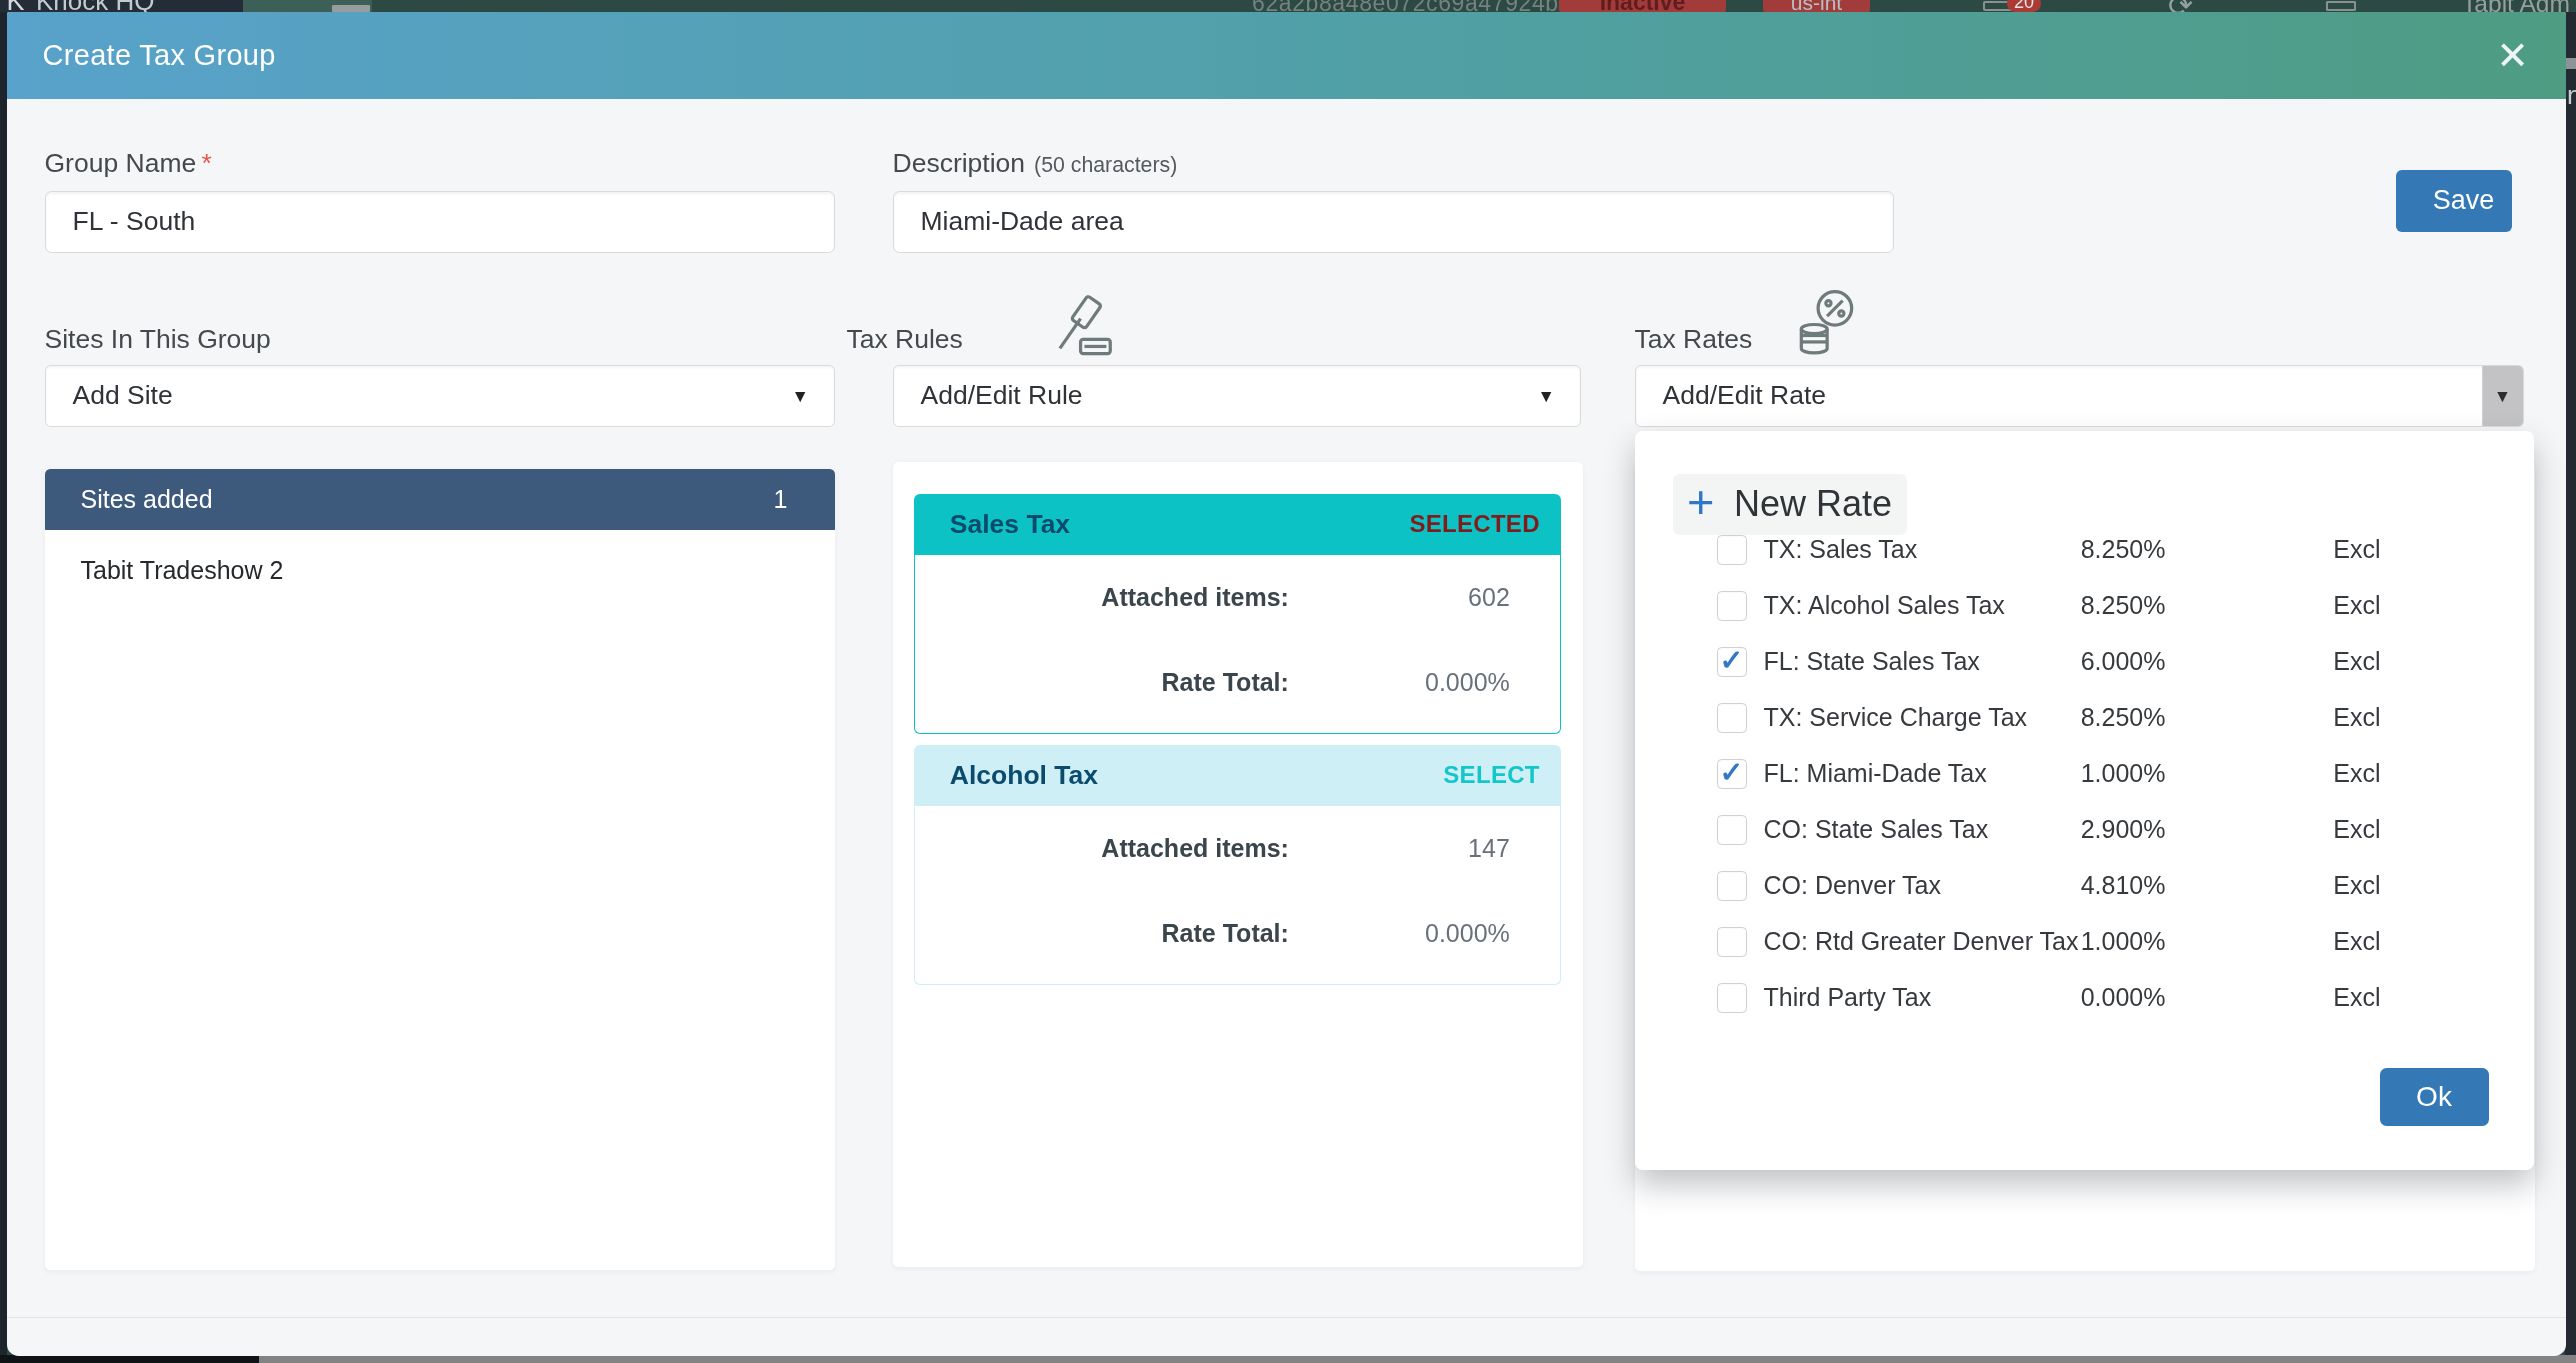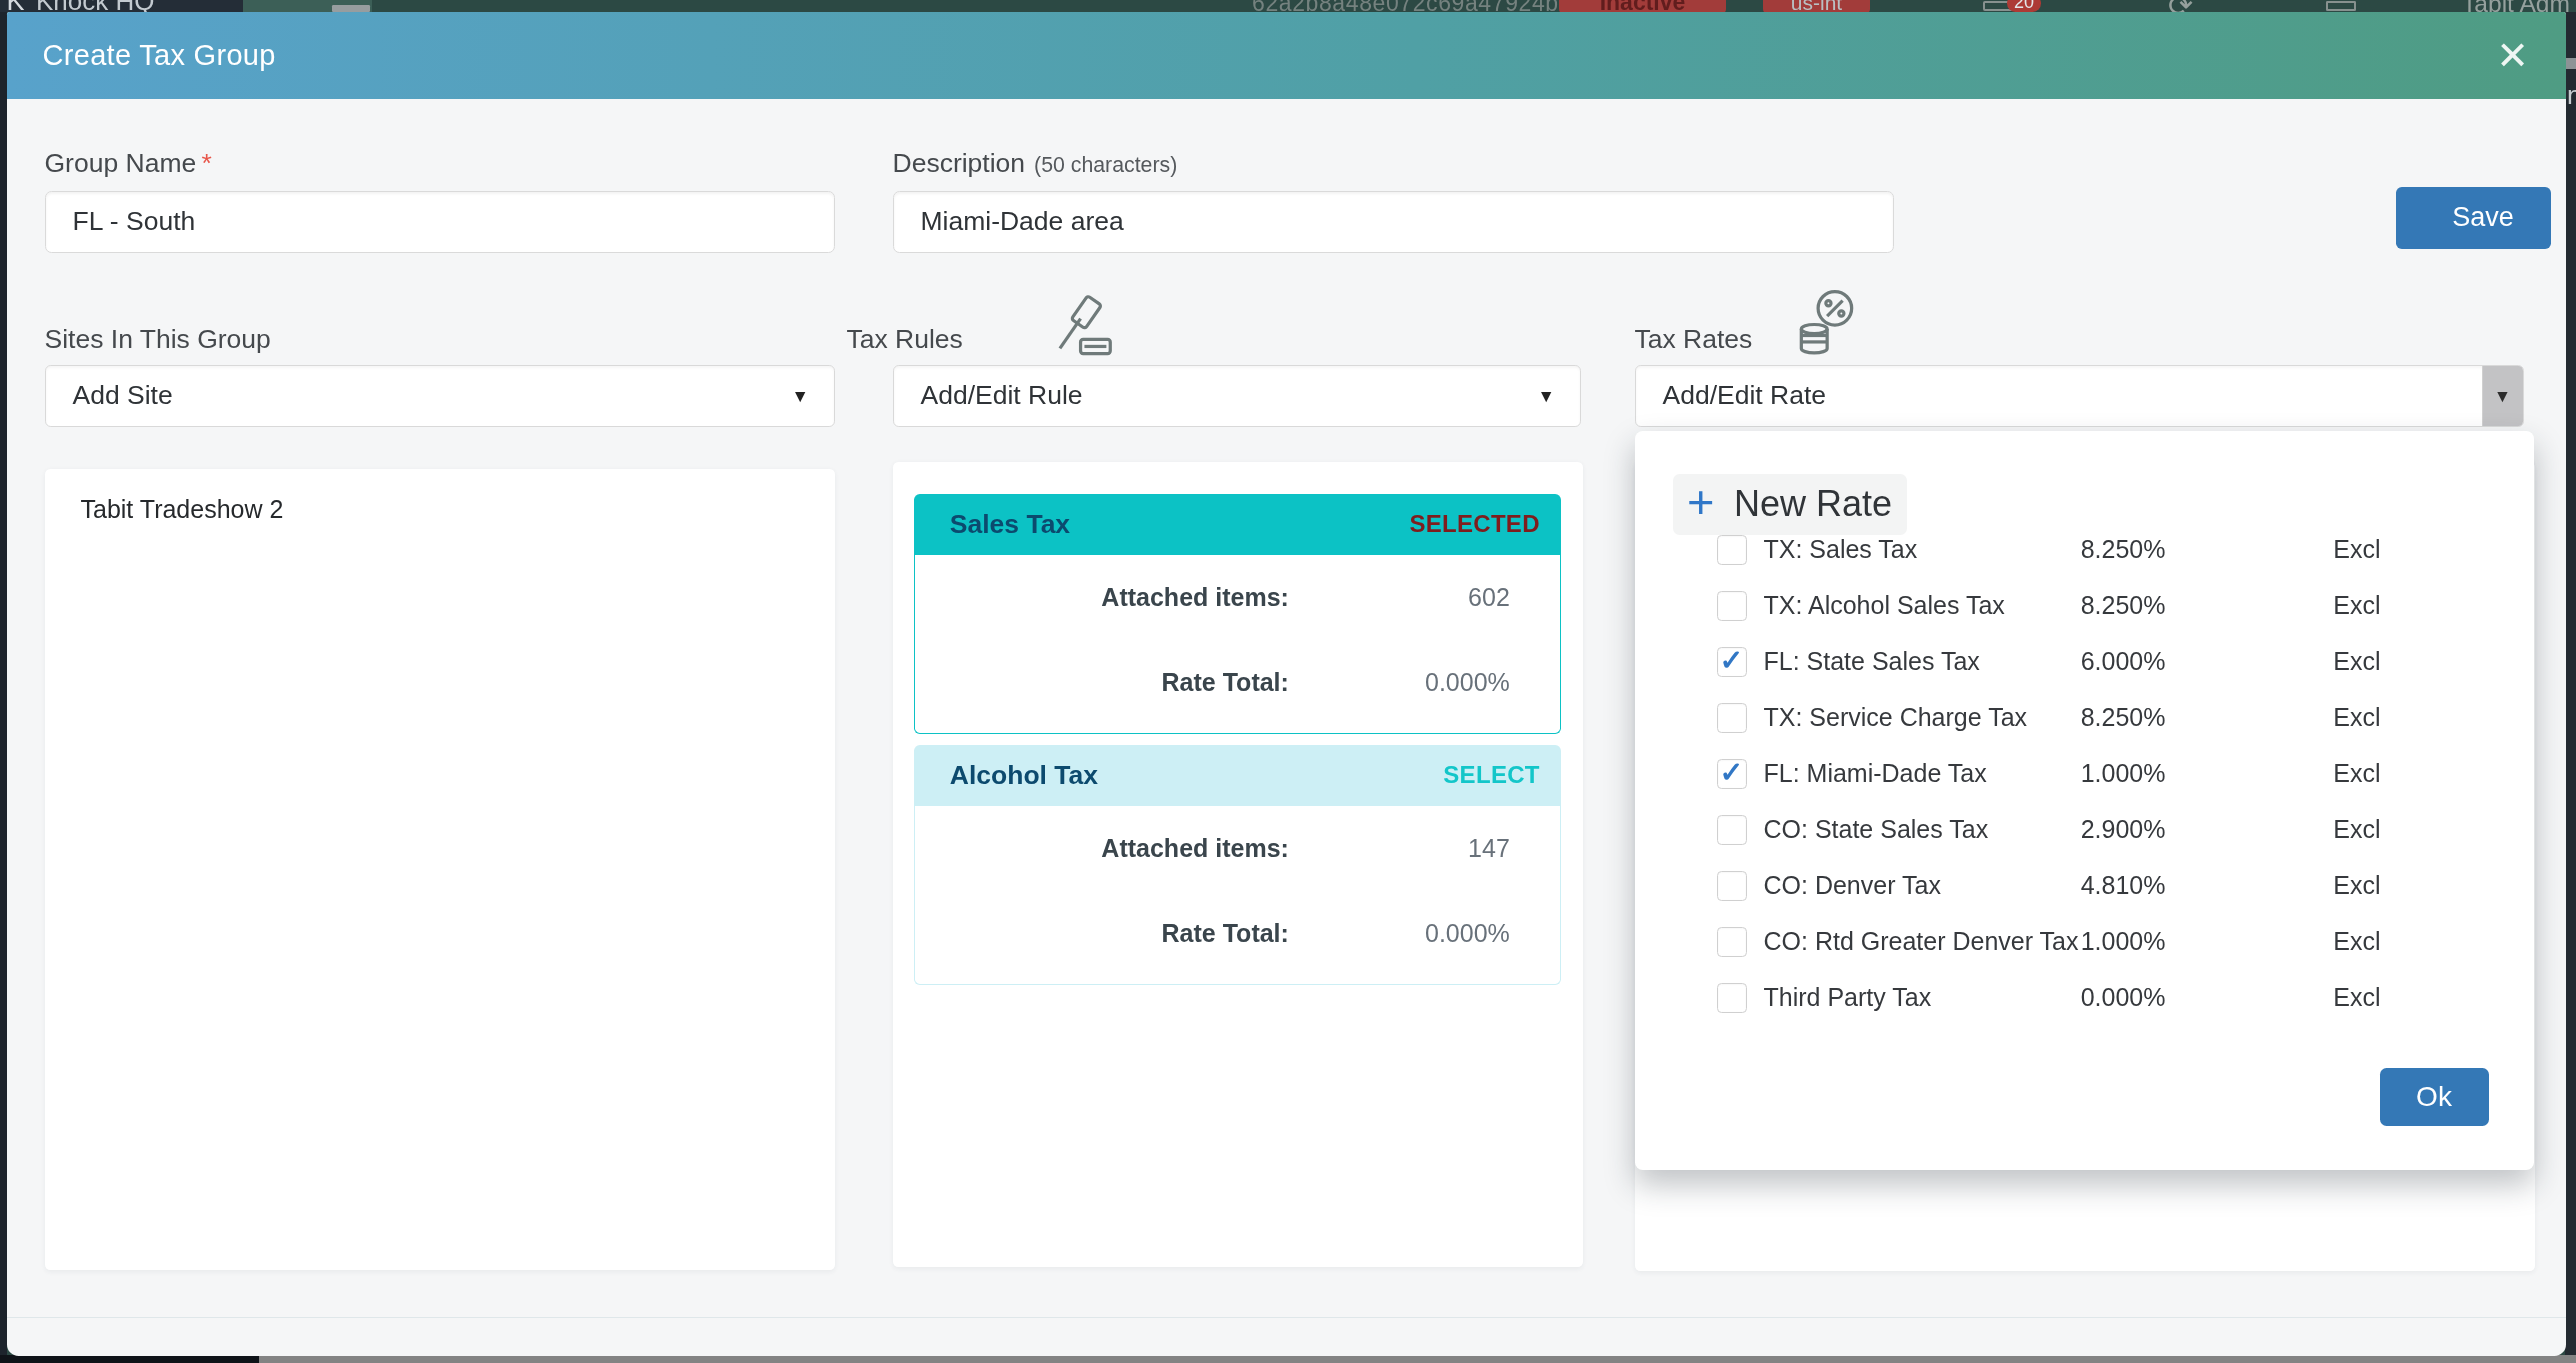--- a/index.html
+++ b/index.html
@@ -43,21 +43,21 @@
             justify-content:center; font-size:39px; color:#eef6f3; cursor:pointer; font-weight:300; }
 
   .field-label { position:absolute; font-size:26.5px; color:#45494d; }
   .req { color:#e8564a; margin-left:5.2px; }
   .hint { font-size:21.3px; color:#55595d; margin-left:9px; }
   .tinput { position:absolute; height:62px; background:#ffffff; border:1.3px solid #dadada; border-radius:6.5px;
             box-shadow:inset 0 1.9px 2.6px rgba(0,0,0,.05); display:flex; align-items:center;
             padding-left:27px; font-size:26.5px; color:#2f3337; }
   .btn { background:#3478b6; color:#fff; border:none; border-radius:5.8px; display:flex; align-items:center;
          justify-content:center; font-size:27px; cursor:pointer; font-family:"Liberation Sans",sans-serif; }
-  .save-btn { position:absolute; left:2389px; top:175px; width:155px; height:62px;padding-left:20px; }
+  .save-btn { position:absolute; left:2389px; top:158px; width:116px; height:62px;padding-left:20px; }
 
   .section-label { position:absolute; top:312px; font-size:26.5px; color:#45494d; }
   .sec-icon { position:absolute; top:277px; }
 
   .select { position:absolute; top:353px; height:62px; background:#fff; border:1.3px solid #d9d9d9; border-radius:5.8px;
             box-shadow:inset 0 1.9px 2.6px rgba(0,0,0,.04); display:flex; align-items:center; padding-left:27px;
             font-size:26.5px; color:#2f3337; cursor:pointer; }
   .caret { position:absolute; right:24.6px; top:50%; transform:translateY(-50%); font-size:17.5px; color:#222; }
   .select-btn { position:absolute; right:0; top:0; width:41px; height:60px; background:#c3c3c5;
                 border-left:1.3px solid #d0d0d0; border-radius:0 4.5px 4.5px 0; cursor:pointer; }
@@ -190,20 +190,24 @@
     <span class="caret">▼</span>
   </div>
   <div class="select" style="left:1628px; width:889px;">
     <span>Add/Edit Rate</span>
     <div class="select-btn">
       <span class="caret">▼</span>
     </div>
   </div>
 
   <div class="panel sites-panel">
+    <div class="sites-head">
+      <span>Sites added</span>
+      <span>1</span>
+    </div>
     <div class="site-item">Tabit Tradeshow 2</div>
   </div>
 
   <div class="panel rules-panel">
     <div class="taxcard card-sales" style="top:32px;">
       <div class="tc-head">
         <span class="tc-name">Sales Tax</span>
         <span class="tc-badge">SELECTED</span>
       </div>
       <div class="tc-body">

